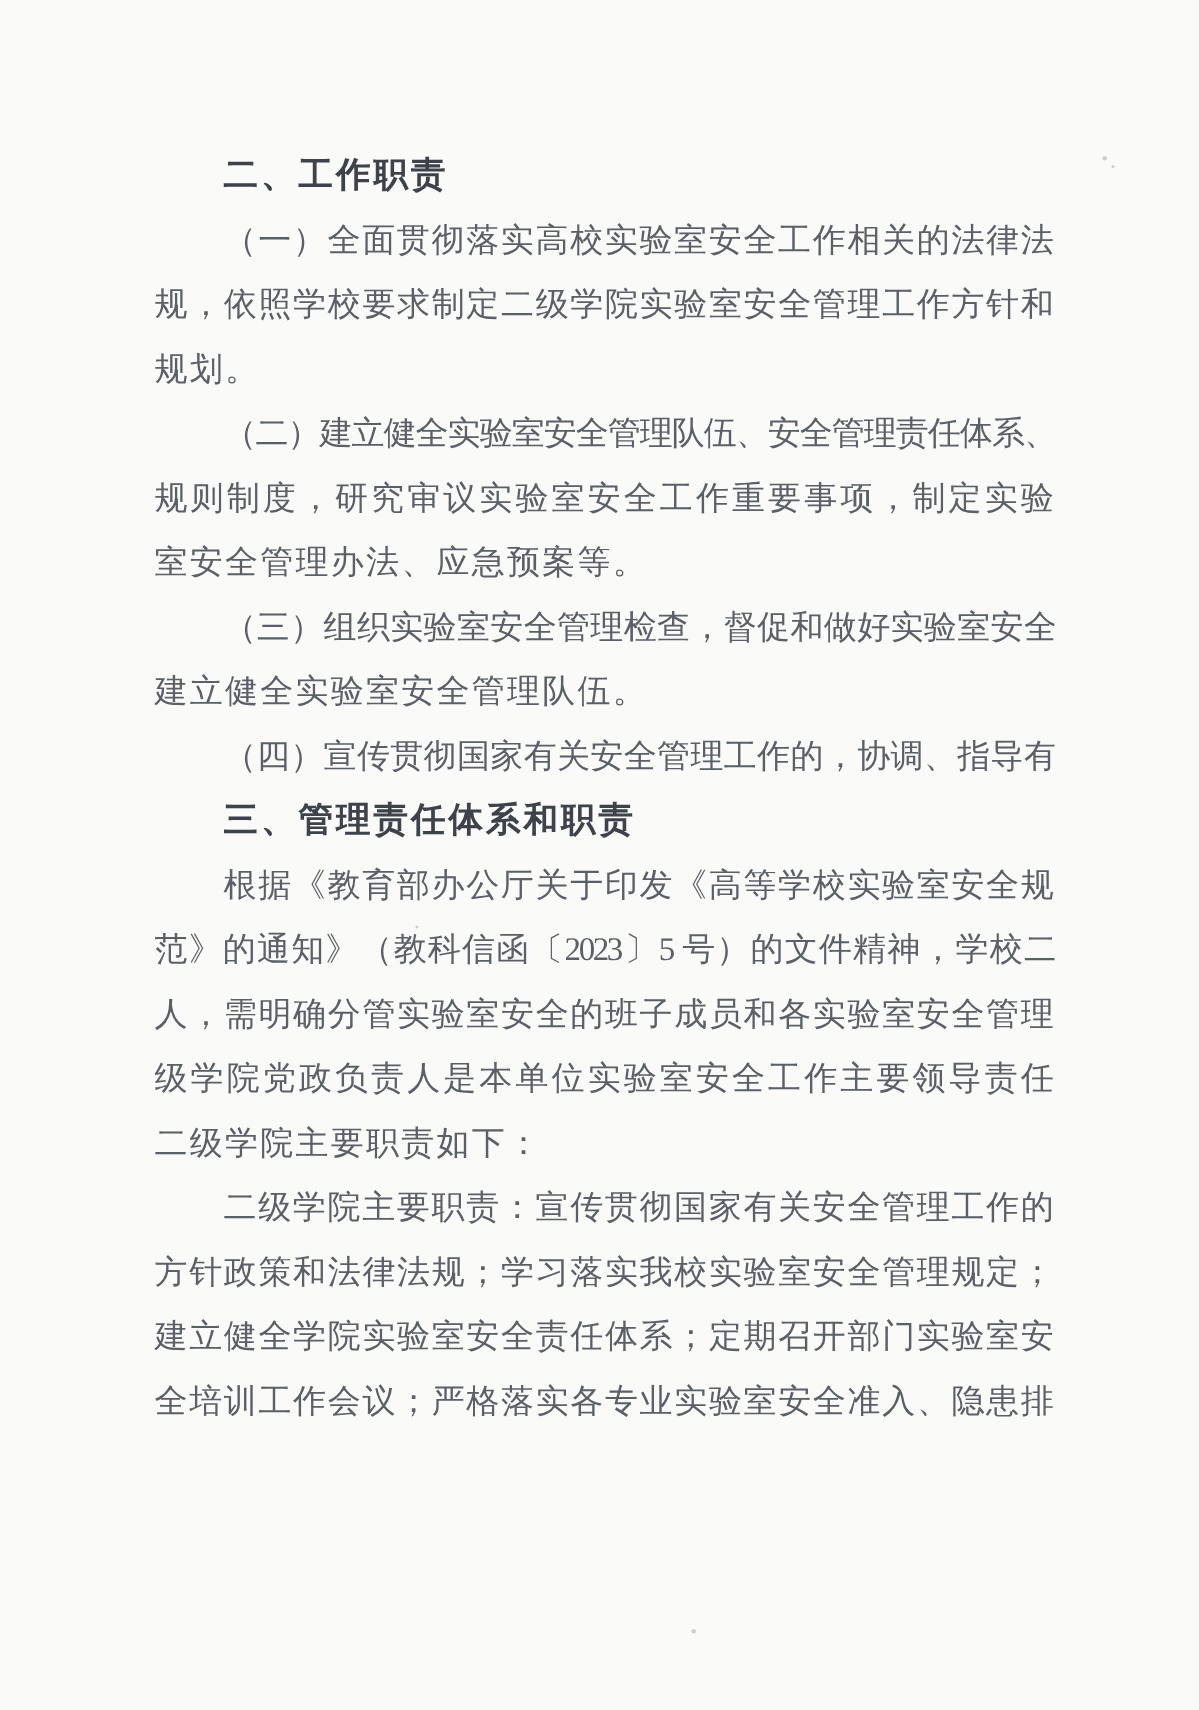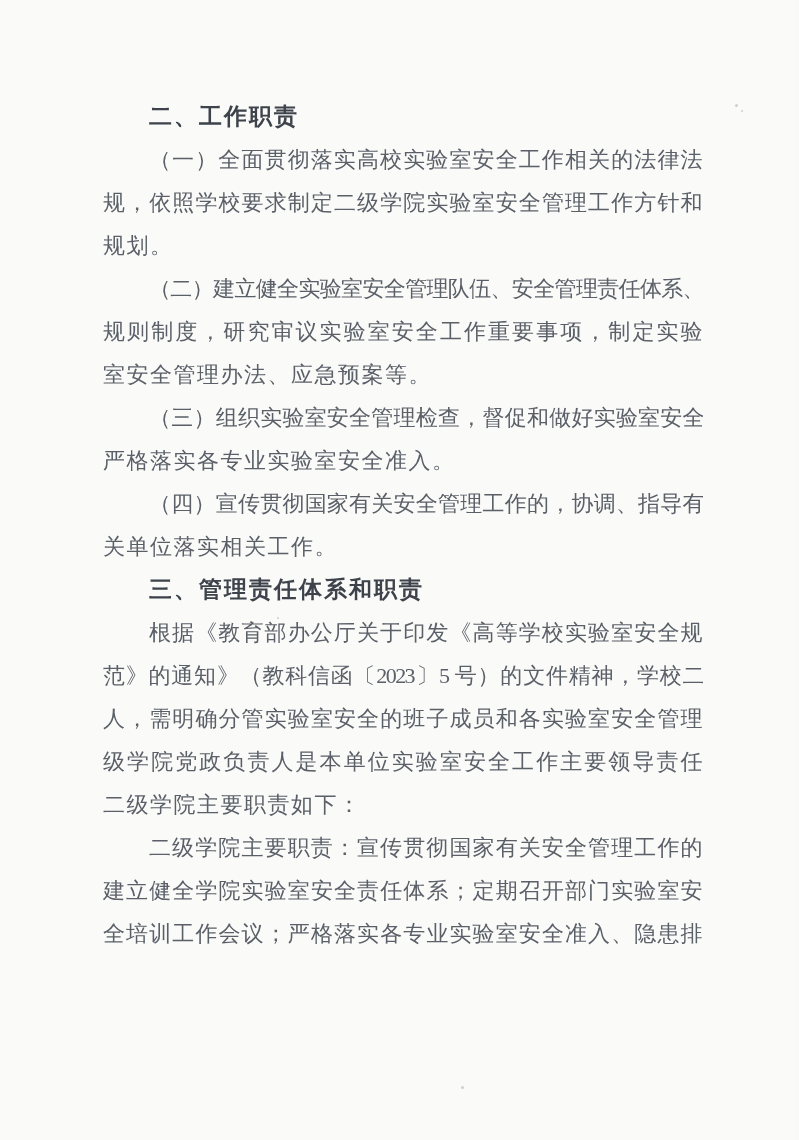--- a/index.html
+++ b/index.html
@@ -70,30 +70,30 @@
 <div class="page">
   <div class="textcol">
     <div class="line heading indent">二、工作职责</div>
     <div class="line indent">（一）全面贯彻落实高校实验室安全工作相关的法律法</div>
     <div class="line">规，依照学校要求制定二级学院实验室安全管理工作方针和</div>
     <div class="line short">规划。</div>
     <div class="line indent tight">（二）建立健全实验室安全管理队伍、安全管理责任体系、</div>
     <div class="line">规则制度，研究审议实验室安全工作重要事项，制定实验</div>
     <div class="line short">室安全管理办法、应急预案等。</div>
     <div class="line indent tight">（三）组织实验室安全管理检查，督促和做好实验室安全</div>
-    <div class="line short">严格落实各专业实验室安全准入。</div>
+    <div class="line short">建立健全实验室安全管理队伍。</div>
     <div class="line indent tight">（四）宣传贯彻国家有关安全管理工作的，协调、指导有</div>
-    <div class="line short">关单位落实相关工作。</div>
     <div class="line heading indent">三、管理责任体系和职责</div>
     <div class="line indent">根据《教育部办公厅关于印发《高等学校实验室安全规</div>
     <div class="line tight">范》的通知》（教科信函〔2023〕5 号）的文件精神，学校二</div>
     <div class="line">人，需明确分管实验室安全的班子成员和各实验室安全管理</div>
     <div class="line">级学院党政负责人是本单位实验室安全工作主要领导责任</div>
     <div class="line short">二级学院主要职责如下：</div>
     <div class="line indent">二级学院主要职责：宣传贯彻国家有关安全管理工作的</div>
+    <div class="line">方针政策和法律法规；学习落实我校实验室安全管理规定；</div>
     <div class="line">建立健全学院实验室安全责任体系；定期召开部门实验室安</div>
     <div class="line">全培训工作会议；严格落实各专业实验室安全准入、隐患排</div>
   </div>
 
   <div class="speck s1"></div>
   <div class="speck s2"></div>
   <div class="speck s3"></div>
   <div class="speck s4"></div>
 </div>
 

